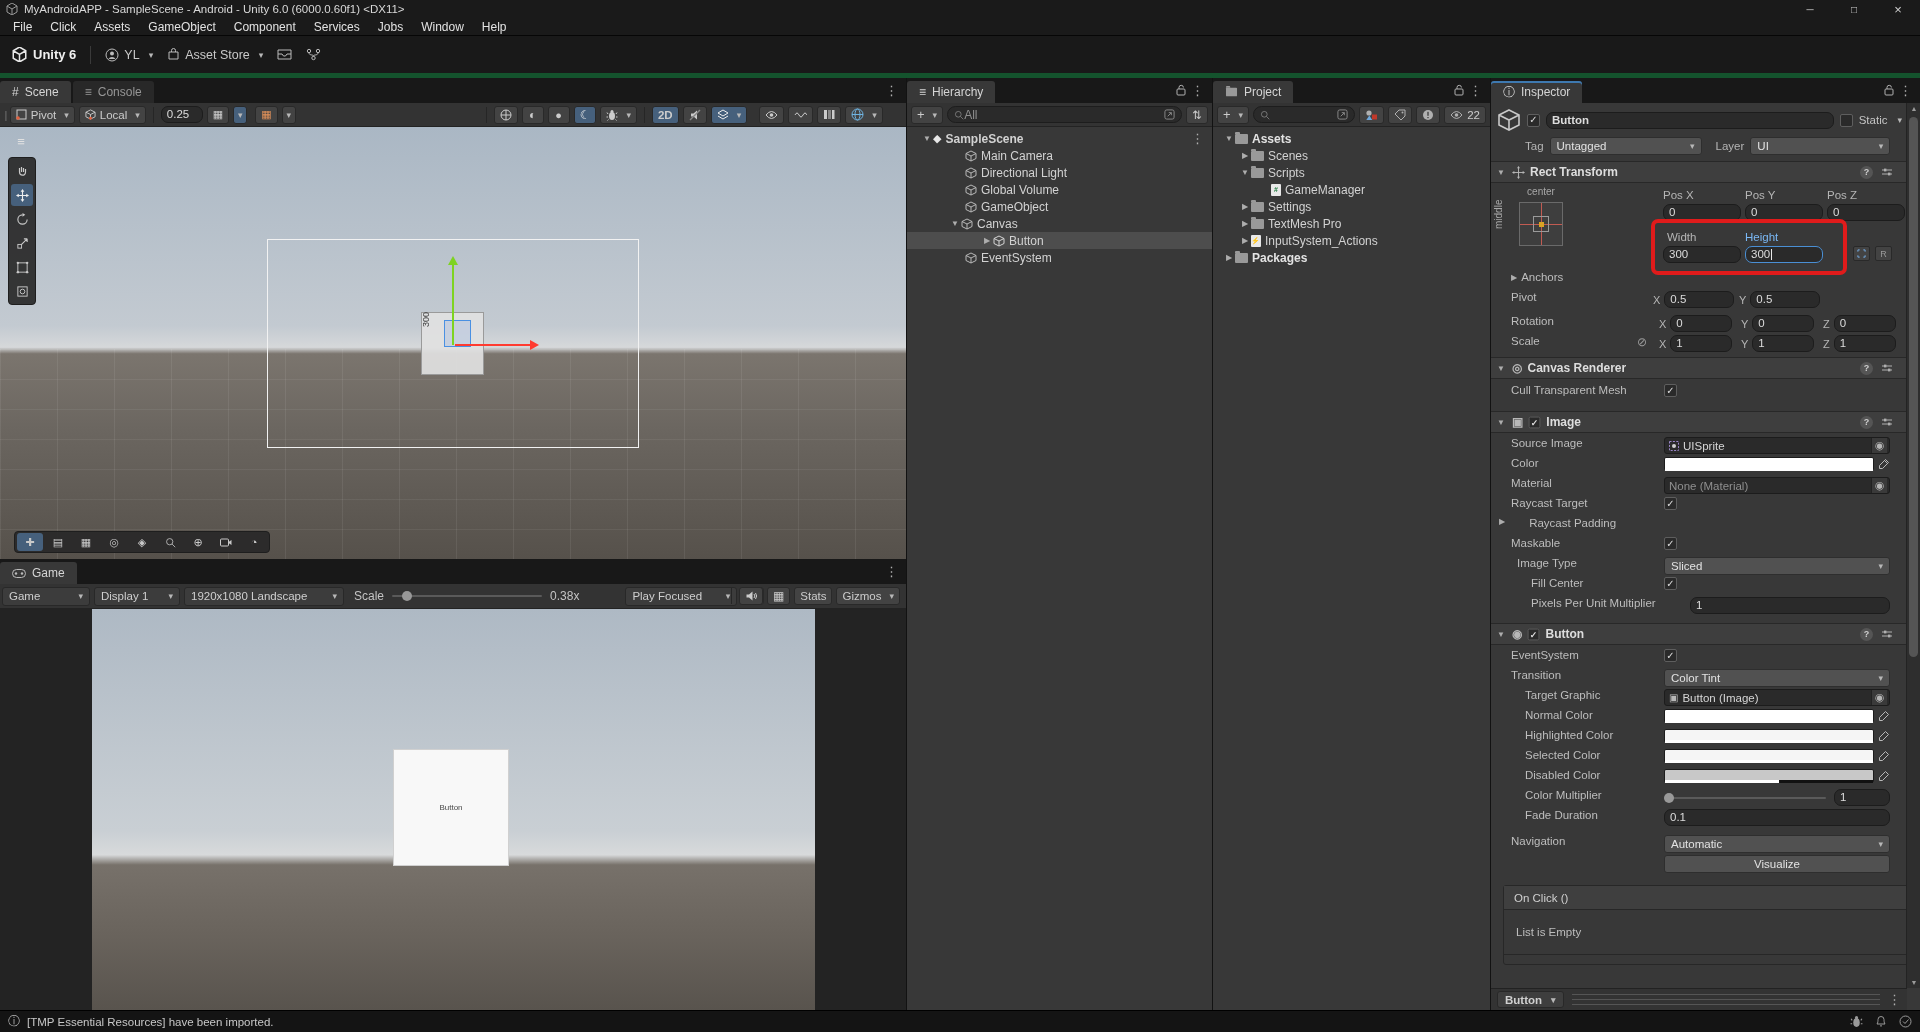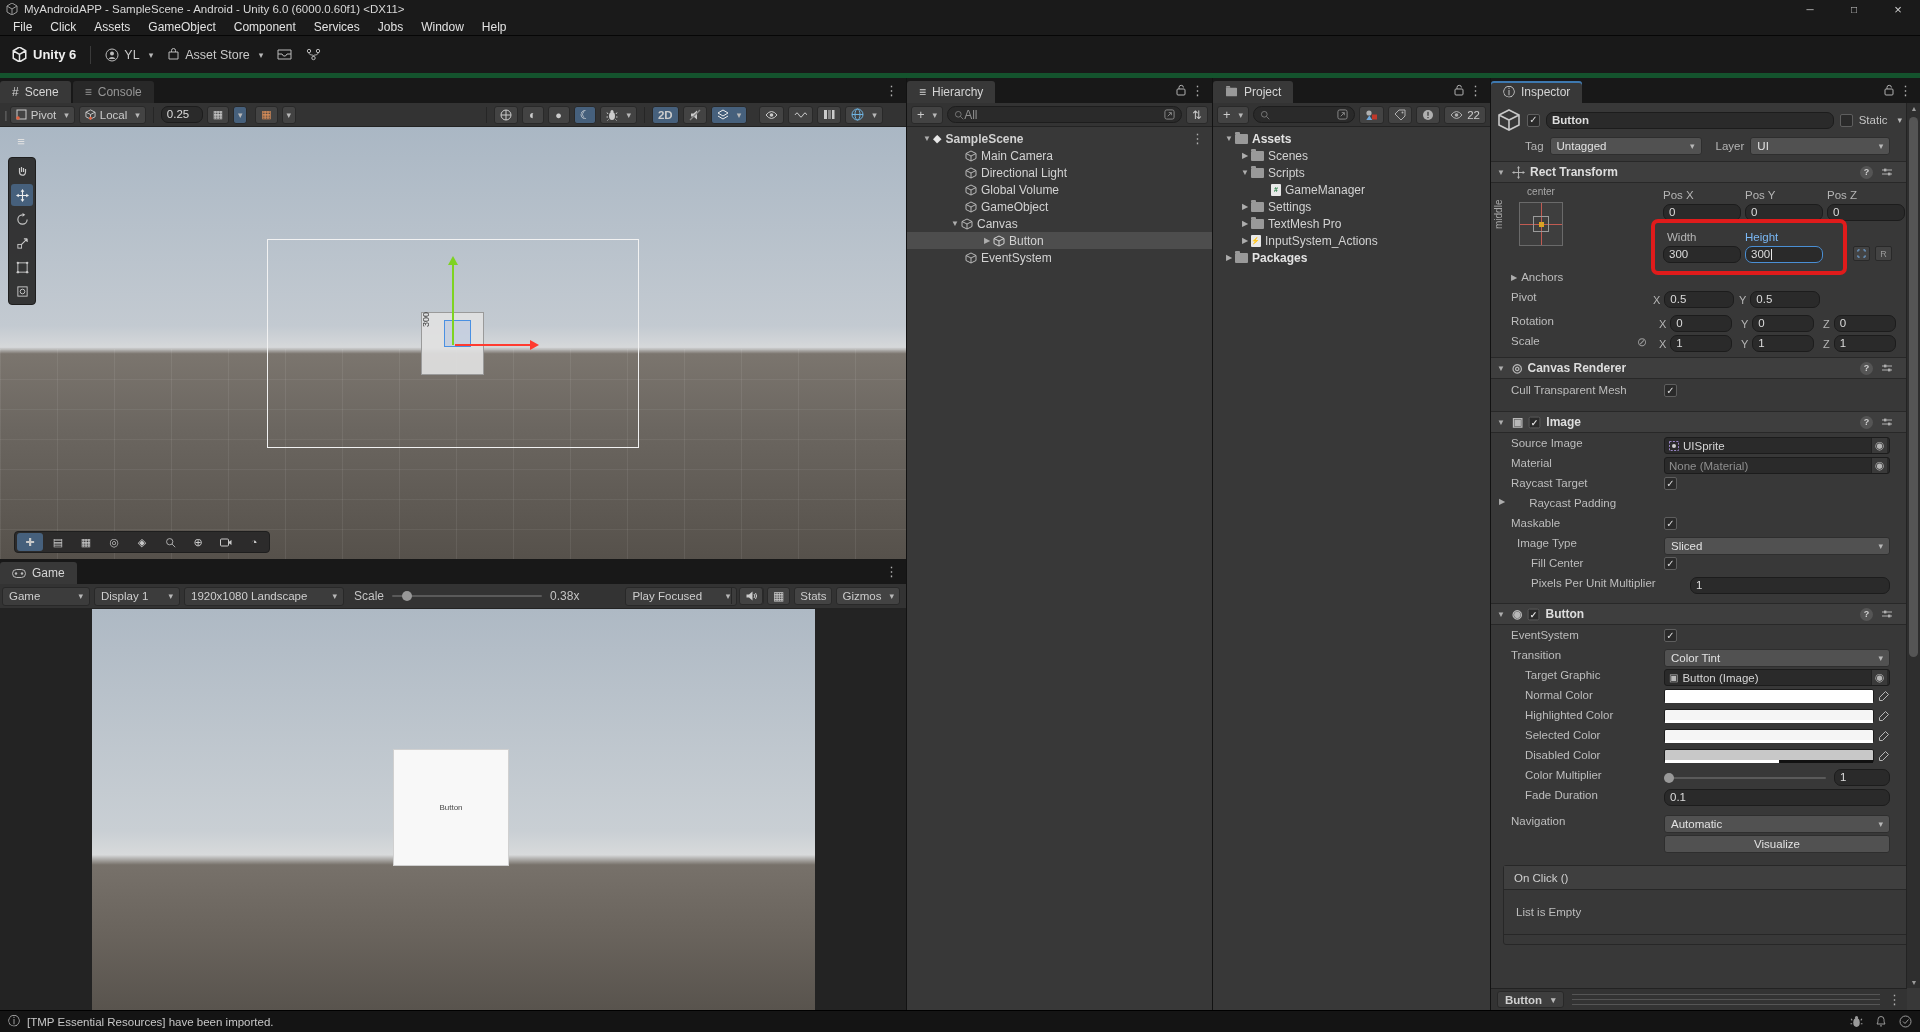--- a/index.html
+++ b/index.html
@@ -1003,20 +1003,32 @@
                     <rect x="0.5" y="0.5" width="9" height="9" stroke="#9a86c8" fill="none" stroke-dasharray="2 1.4"></rect>
                     <circle cx="5" cy="5" r="2" fill="#cfcfcf"></circle>
                   </svg>
               </span>
               <span>UISprite</span>
               <span class="picker">◉</span>
             </span>
           </span>
         </div>
         <div class="irow">
+          <span class="rlbl">Color</span>
+          <span class="val">
+            <span class="swatch" style="background: rgb(255, 255, 255);"></span>
+            <span class="eyedrop ico">
+              <svg width="12" height="12" viewBox="0 0 12 12">
+                  <path d="M7.5 1.5 L10.5 4.5 L4.5 10.5 L1.5 10.5 L1.5 7.5 Z" stroke="#b8b8b8" fill="none"></path>
+                  <path d="M6.5 2.5 L9.5 5.5" stroke="#b8b8b8"></path>
+                </svg>
+            </span>
+          </span>
+        </div>
+        <div class="irow">
           <span class="rlbl">Material</span>
           <span class="val">
             <span class="objfld">
               <span style="color:#8f8f8f;">None (Material)</span>
               <span class="picker">◉</span>
             </span>
           </span>
         </div>
         <div class="irow">
           <span class="rlbl">Raycast Target</span>

